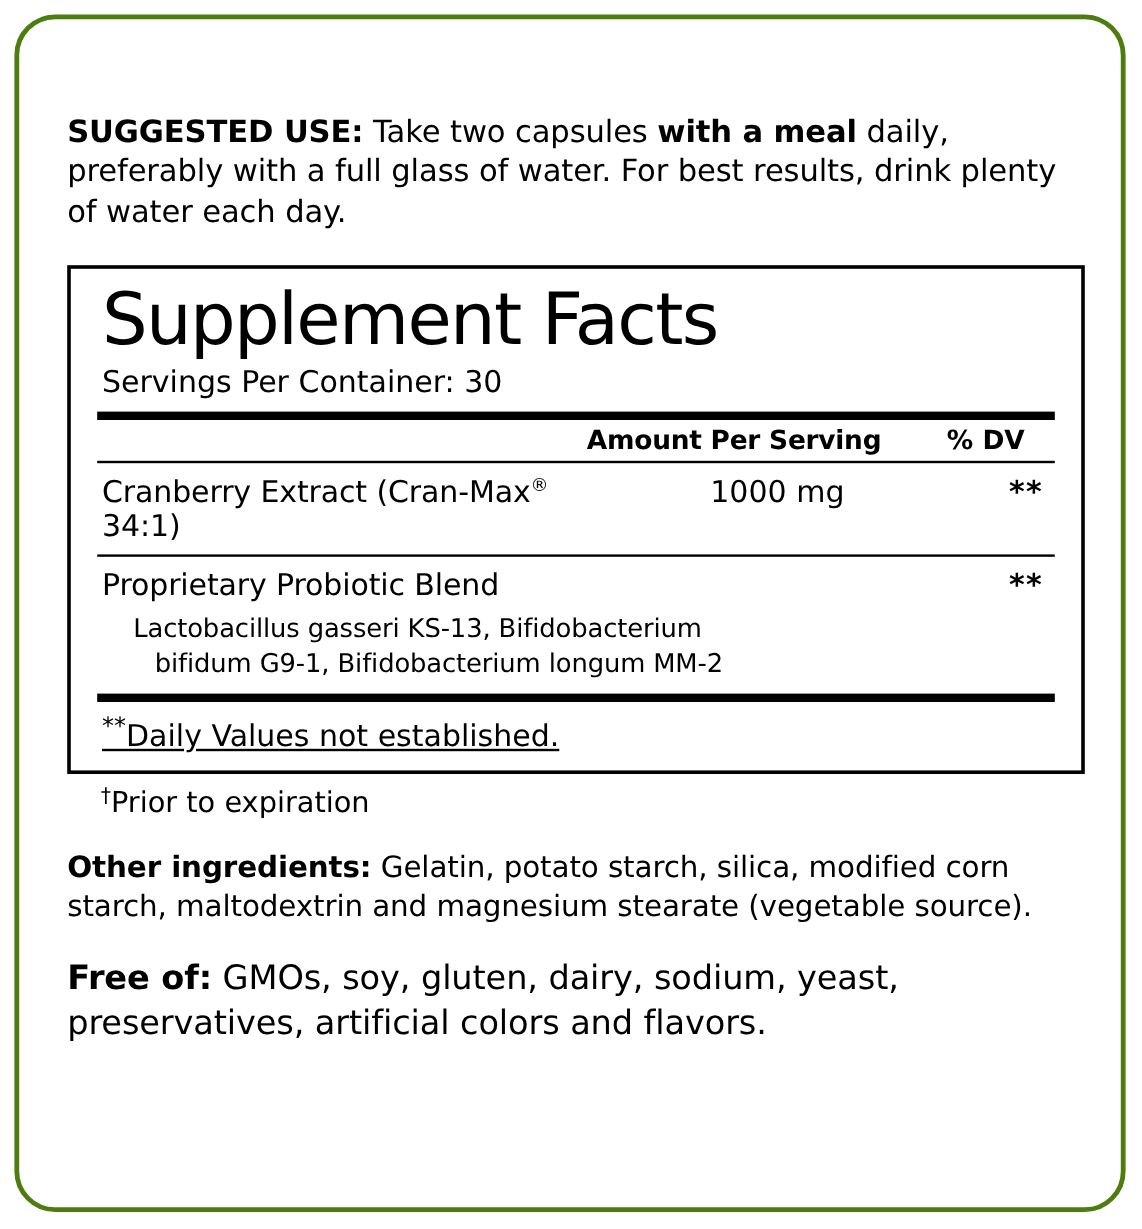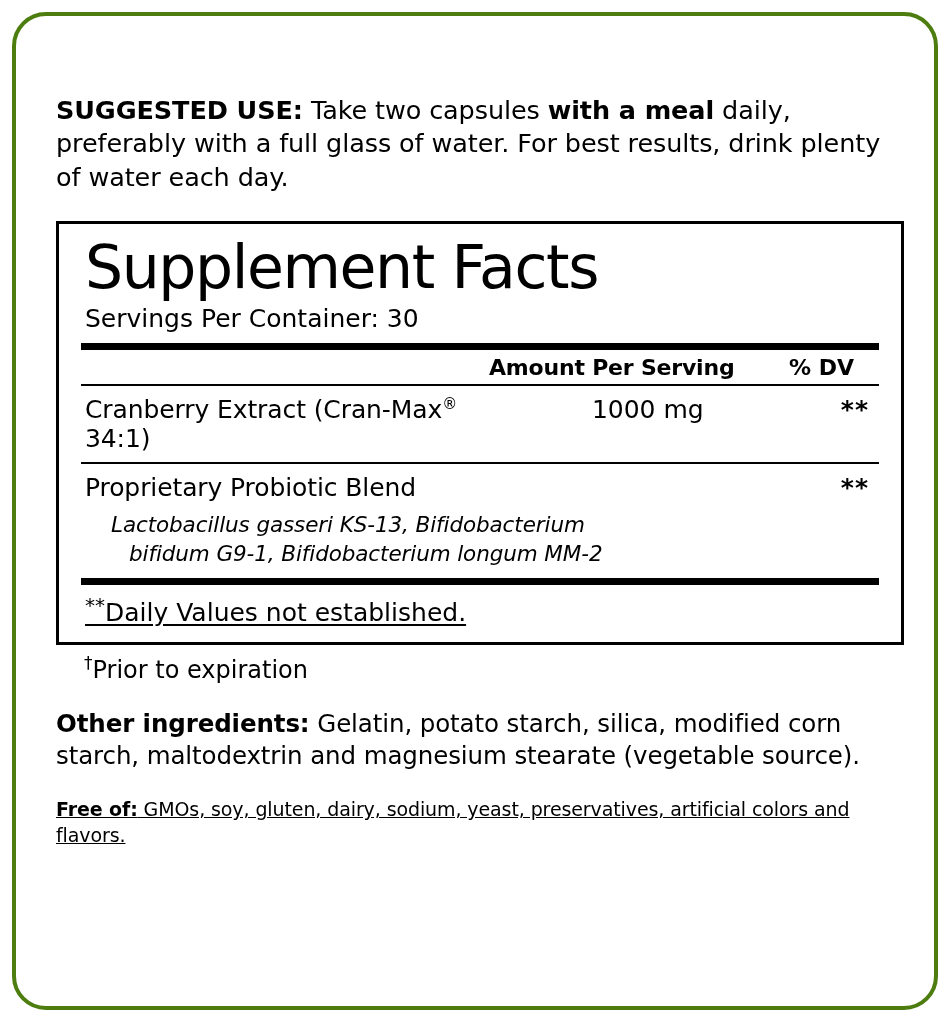--- a/index.html
+++ b/index.html
@@ -123,21 +123,20 @@
     font-size: 15px;
     vertical-align: super;
   }
   .dagger {
     font-size: 18px;
     vertical-align: super;
   }
 
   .blend-detail {
     font-size: 21.5px;
-    font-style: italic;
     line-height: 1.33;
     padding: 0 0 10px 30px;
     letter-spacing: -0.1px;
   }
   .blend-detail .l2 { padding-left: 18px; display: block; }
 
   .footnote {
     font-size: 25px;
     padding: 8px 0 4px 4px;
     text-decoration: underline;
@@ -152,24 +151,23 @@
 
   .other-block {
     margin-top: 24px;
     font-size: 24.5px;
     line-height: 1.33;
     letter-spacing: -0.1px;
   }
   .other-block b { font-weight: bold; }
   .free-block {
     margin-top: 14px;
-    font-size: 19px;
-    line-height: 1.33;
-    letter-spacing: -0.1px;
-    text-decoration: underline;
+    font-size: 28px;
+    line-height: 1.33;
+    letter-spacing: -0.1px;
   }
   .free-block b { font-weight: bold; }
 </style>
 </head>
 <body>
 
 <div class="label-card">
   <div class="inner">
 
     <p class="suggested-use"><b>SUGGESTED USE:</b><span> Take two capsules </span><b>with a meal</b><span> daily, preferably with a full glass of water. For best results, drink plenty of water each day.</span></p>

